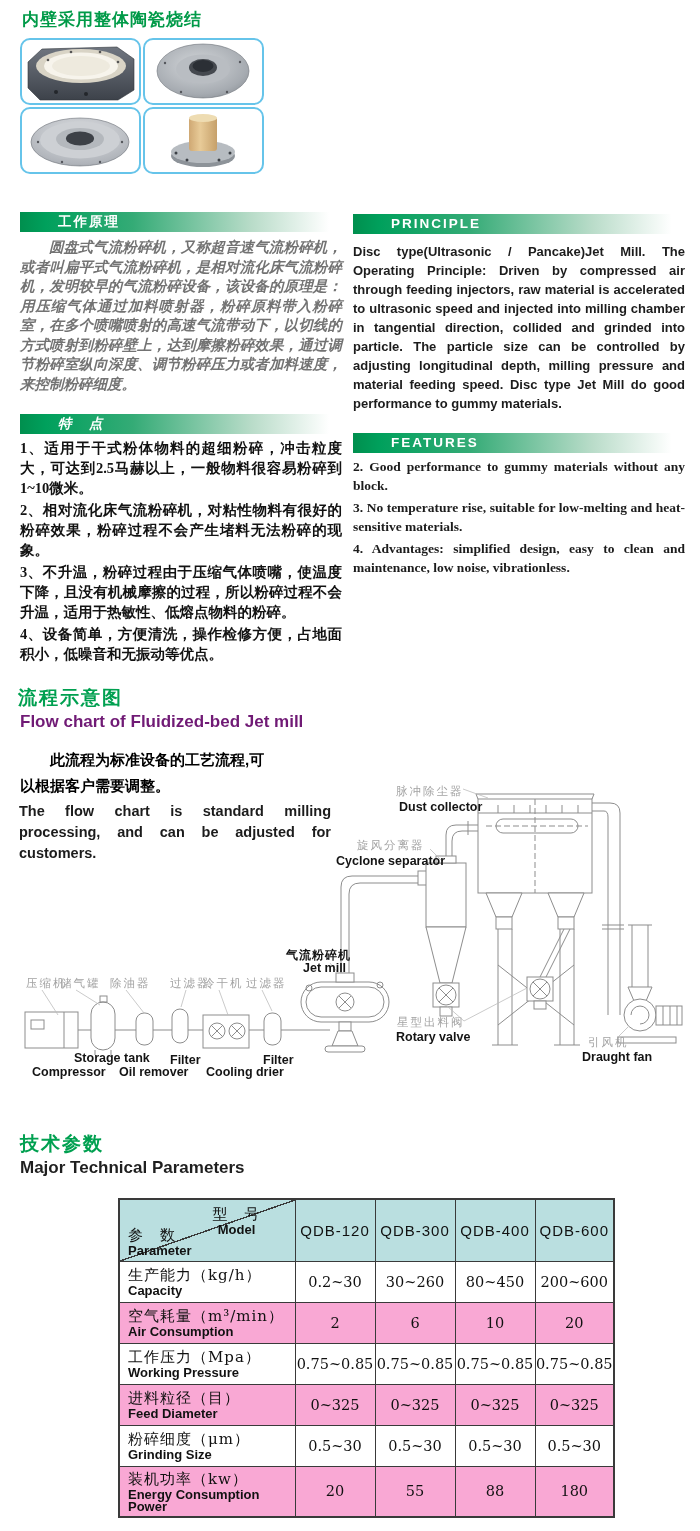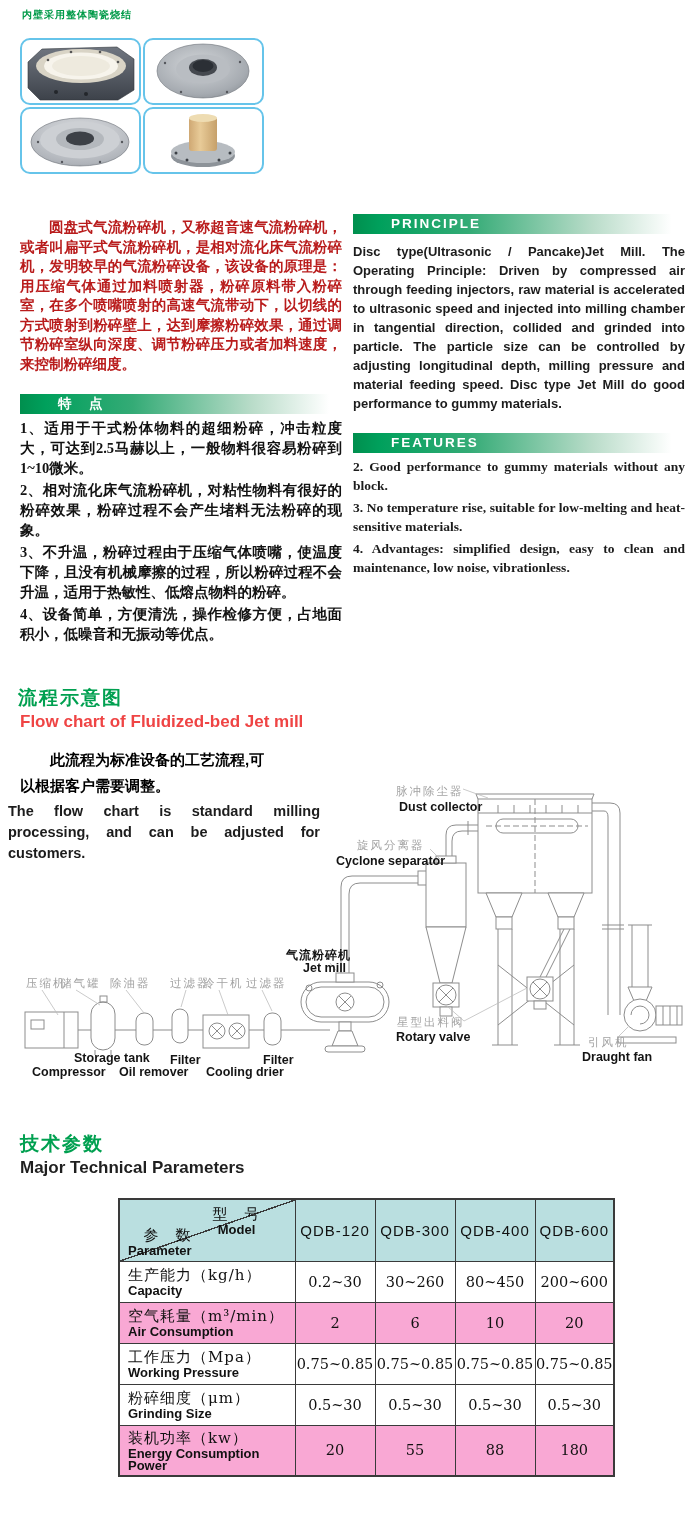--- a/index.html
+++ b/index.html
@@ -1,42 +1,42 @@
 <!DOCTYPE html>
 <html><head>
 <meta charset="utf-8">
 <style>
   * { box-sizing: border-box; margin: 0; padding: 0; }
   body { background:#ffffff; font-family:"Liberation Sans", sans-serif; }
   #page { position:relative; width:700px; height:1531px; background:#fff; overflow:hidden; }
 
-  .page-title { position:absolute; left:22px; top:8px; color:#009a48; font-size:10px; font-weight:bold; letter-spacing:1px; }
+  .page-title { position:absolute; left:22px; top:8px; color:#009a48; font-size:17px; font-weight:bold; letter-spacing:1px; }
 
   .photo-grid { position:absolute; left:20px; top:38px; display:grid; grid-template-columns:121px 121px; grid-auto-rows:67px; gap:2px; }
   .photo { border:2px solid #66c4ea; border-radius:10px; background:#fff; display:flex; align-items:center; justify-content:center; overflow:hidden; }
 
   .col-left  { position:absolute; left:20px;  top:212px; width:322px; }
   .col-right { position:absolute; left:353px; top:214px; width:332px; }
 
   .bar { height:20px; line-height:20px; padding-left:38px; color:#fff; font-size:13.5px; font-weight:bold; letter-spacing:2px;
          background:linear-gradient(90deg,#008f4e 0%, #00a05c 8%, #34ab76 35%, #b9dcc9 72%, #ffffff 96%); }
-  .cn-body { margin:6px 0 6px; text-indent:2em; text-align:justify; font-size:14.5px; line-height:19.5px; color:#b91c1c; font-weight:600; }
+  .cn-body { margin:6px 0 6px; text-indent:2em; text-align:justify; font-size:14.5px; line-height:19.5px; color:#737373; font-weight:600;font-style:italic; }
   .cn-item { margin:0 0 2px; text-align:justify; font-size:14.5px; line-height:20px; color:#121212; font-weight:600; }
   .en-body { margin:8px 0 0; text-align:justify; font-size:13px; line-height:19px; color:#1c1c1c; font-weight:bold; }
   .en-item { margin:0 0 3px; text-align:justify; font-size:13.5px; line-height:19px; color:#1c1c1c; font-weight:bold; }
-  .bar-cn2 { margin-top:20px; }
+  .bar-cn2 { margin-top:20px;font-style:italic; }
   .bar-en2 { margin-top:20px; }
   .list { margin-top:4px;font-family:Liberation Serif, serif; }
 
   .flow-title-cn { position:absolute; left:18px; top:685px; color:#00a050; font-size:19px; font-weight:bold; letter-spacing:2px; }
-  .flow-title-en { position:absolute; left:20px; top:712px; color:#ef4444; font-size:17px; font-weight:bold; }
+  .flow-title-en { position:absolute; left:20px; top:712px; color:#701a75; font-size:17px; font-weight:bold; }
   .flow-note-cn { position:absolute; left:20px; top:747px; width:320px; font-size:15px; line-height:26px; color:#000000; font-weight:600; }
   .flow-note-cn .l1 { display:block; padding-left:2em; }
   .flow-note-cn .l2 { display:block; }
-  .flow-note-en { position:absolute; left:8px; top:801px; width:312px; font-size:14.5px; line-height:21px; color:#1c1c1c; font-weight:bold; text-align:justify; }
+  .flow-note-en { position:absolute; left:19px; top:801px; width:312px; font-size:14.5px; line-height:21px; color:#1c1c1c; font-weight:bold; text-align:justify; }
 
   .diagram { position:absolute; left:0; top:775px; width:700px; height:330px; }
   .diagram text { font-family:"Liberation Sans", sans-serif; }
   .dl-cn { font-size:11.5px; fill:#a3a3a3; letter-spacing:2px; }
   .dl-en { font-size:12.5px; fill:#141414; font-weight:bold; }
   .dl-cnb { font-size:12px; fill:#141414; font-weight:bold; letter-spacing:1px; }
   .mech { stroke:#8d8d8d; stroke-width:1; fill:none; }
   .mechw { stroke:#8d8d8d; stroke-width:1; fill:#ffffff; }
   .lead { stroke:#bdbdbd; stroke-width:0.8; }
 
@@ -49,21 +49,21 @@
   .ptable tr.data { height:41px; }
   .ptable tr.alt { background:#f9a8d4; }
   .t-model { font-family:Liberation Sans, sans-serif; font-size:15px; font-weight:normal; letter-spacing:1px; color:#111; }
   .t-val   { font-family:"DejaVu Serif", serif; font-size:14.5px; color:#111; }
   td.param { text-align:left; padding:3px 4px 3px 8px; }
   .t-cn { display:block; font-family:"DejaVu Serif", serif; font-size:15px; letter-spacing:1px; color:#111; }
   .t-en { display:block; font-size:13px; font-weight:bold; color:#111; line-height:12px; }
   .corner { position:relative; background:#badfe0;
             background-image:linear-gradient(to bottom right, transparent calc(50% - 0.7px), #3a3a3a calc(50% - 0.7px), #3a3a3a calc(50% + 0.7px), transparent calc(50% + 0.7px)); }
   .corner .c-model { position:absolute; top:5px; right:34px; text-align:center; }
-  .corner .c-param { position:absolute; bottom:4px; left:8px; text-align:right; }
+  .corner .c-param { position:absolute; bottom:4px; left:8px; text-align:left; }
 </style>
 </head>
 <body>
 
 <div id="page">
 
   <div class="page-title">内壁采用整体陶瓷烧结</div>
 
   <div class="photo-grid">
     <div class="photo">
@@ -139,20 +139,21 @@
           <circle cx="85" cy="44" r="1.5" fill="#3c4046"></circle>
         <circle cx="42" cy="51" r="1.5" fill="#3c4046"></circle>
           <circle cx="74" cy="51" r="1.5" fill="#3c4046"></circle>
         <rect x="44" y="8" width="28" height="34" rx="3" fill="url(#g4)"></rect>
         <ellipse cx="58" cy="9" rx="14" ry="4" fill="#eedcb2"></ellipse>
       </svg>
     </div>
   </div>
 
   <div class="col-left">
+    <div class="bar"><span>工作原理</span></div>
     <p class="cn-body">圆盘式气流粉碎机，又称超音速气流粉碎机，或者叫扁平式气流粉碎机，是相对流化床气流粉碎机，发明较早的气流粉碎设备，该设备的原理是：用压缩气体通过加料喷射器，粉碎原料带入粉碎室，在多个喷嘴喷射的高速气流带动下，以切线的方式喷射到粉碎壁上，达到摩擦粉碎效果，通过调节粉碎室纵向深度、调节粉碎压力或者加料速度，来控制粉碎细度。</p>
     <div class="bar bar-cn2"><span>特　点</span></div>
     <div class="list">
       <p class="cn-item">1、适用于干式粉体物料的超细粉碎，冲击粒度大，可达到2.5马赫以上，一般物料很容易粉碎到1~10微米。</p>
       <p class="cn-item">2、相对流化床气流粉碎机，对粘性物料有很好的粉碎效果，粉碎过程不会产生堵料无法粉碎的现象。</p>
       <p class="cn-item">3、不升温，粉碎过程由于压缩气体喷嘴，使温度下降，且没有机械摩擦的过程，所以粉碎过程不会升温，适用于热敏性、低熔点物料的粉碎。</p>
       <p class="cn-item">4、设备简单，方便清洗，操作检修方便，占地面积小，低噪音和无振动等优点。</p>
     </div>
   </div>
 
@@ -381,20 +382,30 @@
     <tr class="data">
       <td class="param">
         <span class="t-cn">工作压力（Mpa）</span>
         <span class="t-en">Working  Pressure</span>
           </td>
       <td class="t-val">0.75~0.85</td>
       <td class="t-val">0.75~0.85</td>
       <td class="t-val">0.75~0.85</td>
       <td class="t-val">0.75~0.85</td>
     </tr>
+    <tr class="data alt">
+      <td class="param">
+        <span class="t-cn">进料粒径（目）</span>
+        <span class="t-en">Feed Diameter</span>
+          </td>
+      <td class="t-val">0~325</td>
+      <td class="t-val">0~325</td>
+      <td class="t-val">0~325</td>
+      <td class="t-val">0~325</td>
+    </tr>
     <tr class="data">
       <td class="param">
         <span class="t-cn">粉碎细度（μm）</span>
         <span class="t-en">Grinding Size</span>
           </td>
       <td class="t-val">0.5~30</td>
       <td class="t-val">0.5~30</td>
       <td class="t-val">0.5~30</td>
       <td class="t-val">0.5~30</td>
     </tr>

